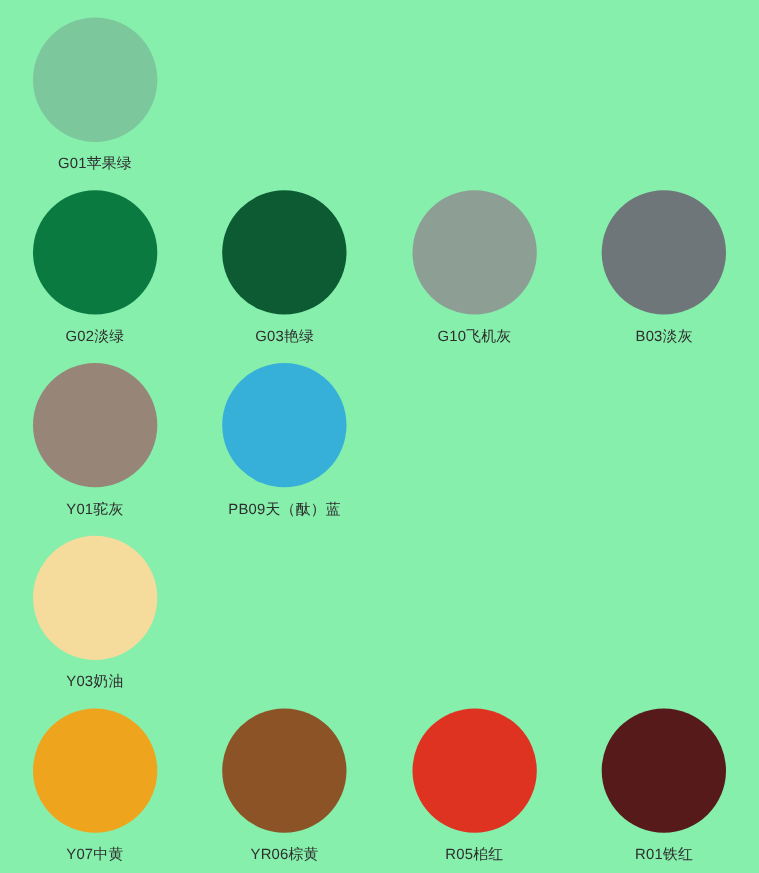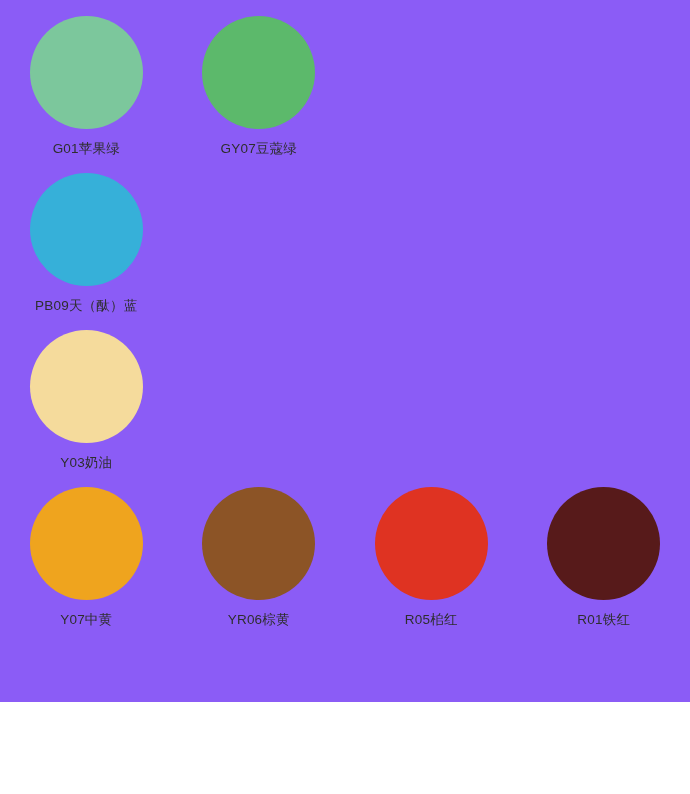--- a/index.html
+++ b/index.html
@@ -10,23 +10,23 @@
     background: #ffffff;
   }
 
   body {
     font-family: "Liberation Sans", "DejaVu Sans", sans-serif;
     overflow: hidden;
   }
 
   #palette-sheet {
     width: 690px;
-    height: 702px;
+    height: 794px;
     position: relative;
-    background: #8b5cf6;
+    background: #86efac;
     padding-top: 16px;
   }
 
   .swatch-row {
     display: flex;
     width: 690px;
     height: 157px;
     align-items: flex-start;
   }
 
@@ -59,28 +59,46 @@
 </head>
 <body style="background: rgb(255, 255, 255);">
 
 <div id="palette-sheet">
 
   <div class="swatch-row">
     <div class="swatch-cell">
       <div class="swatch-disc" style="background: rgb(124, 199, 156);"></div>
       <div class="swatch-label">G01苹果绿</div>
     </div>
+  </div>
+
+  <div class="swatch-row">
     <div class="swatch-cell">
-      <div class="swatch-disc" style="background: rgb(92, 185, 107);"></div>
-      <div class="swatch-label">GY07豆蔻绿</div>
+      <div class="swatch-disc" style="background: rgb(10, 122, 65);"></div>
+      <div class="swatch-label">G02淡绿</div>
+    </div>
+    <div class="swatch-cell">
+      <div class="swatch-disc" style="background: rgb(12, 91, 51);"></div>
+      <div class="swatch-label">G03艳绿</div>
+    </div>
+    <div class="swatch-cell">
+      <div class="swatch-disc" style="background: rgb(141, 158, 148);"></div>
+      <div class="swatch-label">G10飞机灰</div>
+    </div>
+    <div class="swatch-cell">
+      <div class="swatch-disc" style="background: rgb(110, 118, 122);"></div>
+      <div class="swatch-label">B03淡灰</div>
     </div>
   </div>
 
-
   <div class="swatch-row">
+    <div class="swatch-cell">
+      <div class="swatch-disc" style="background: rgb(151, 133, 119);"></div>
+      <div class="swatch-label">Y01驼灰</div>
+    </div>
     <div class="swatch-cell">
       <div class="swatch-disc" style="background: rgb(54, 176, 217);"></div>
       <div class="swatch-label">PB09天（酞）蓝</div>
     </div>
   </div>
 
   <div class="swatch-row">
     <div class="swatch-cell">
       <div class="swatch-disc" style="background: rgb(245, 219, 156);"></div>
       <div class="swatch-label">Y03奶油</div>

